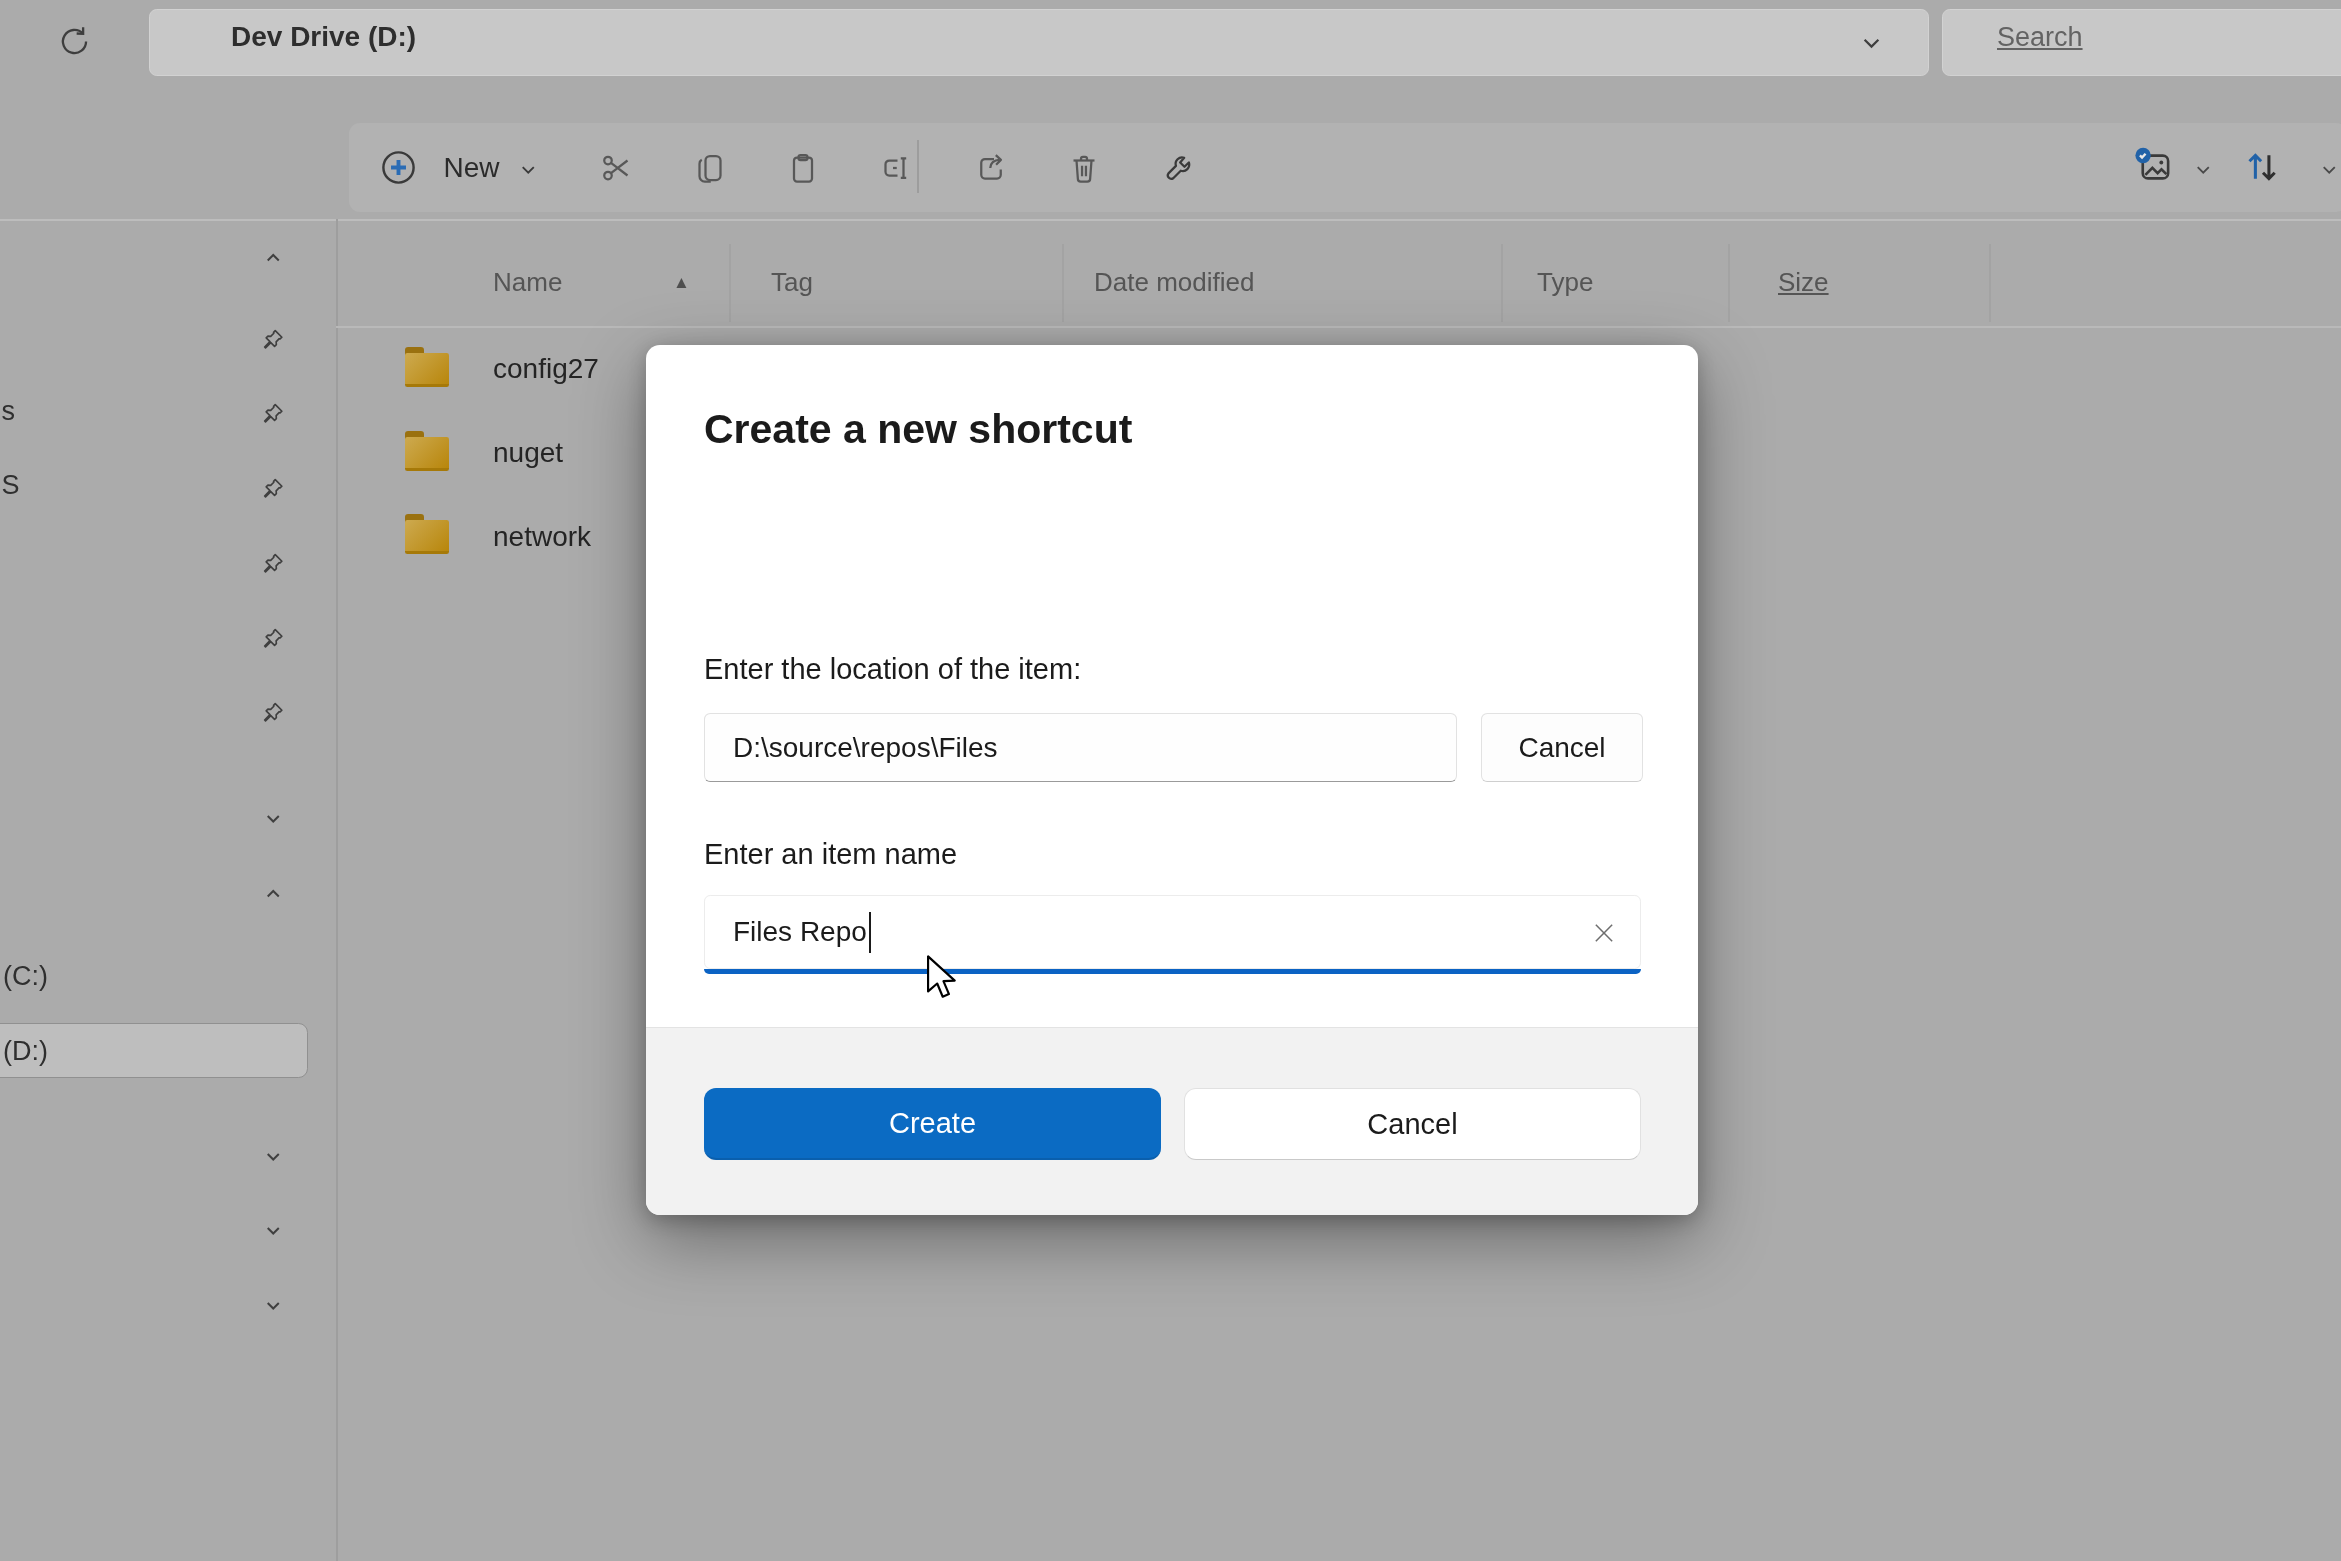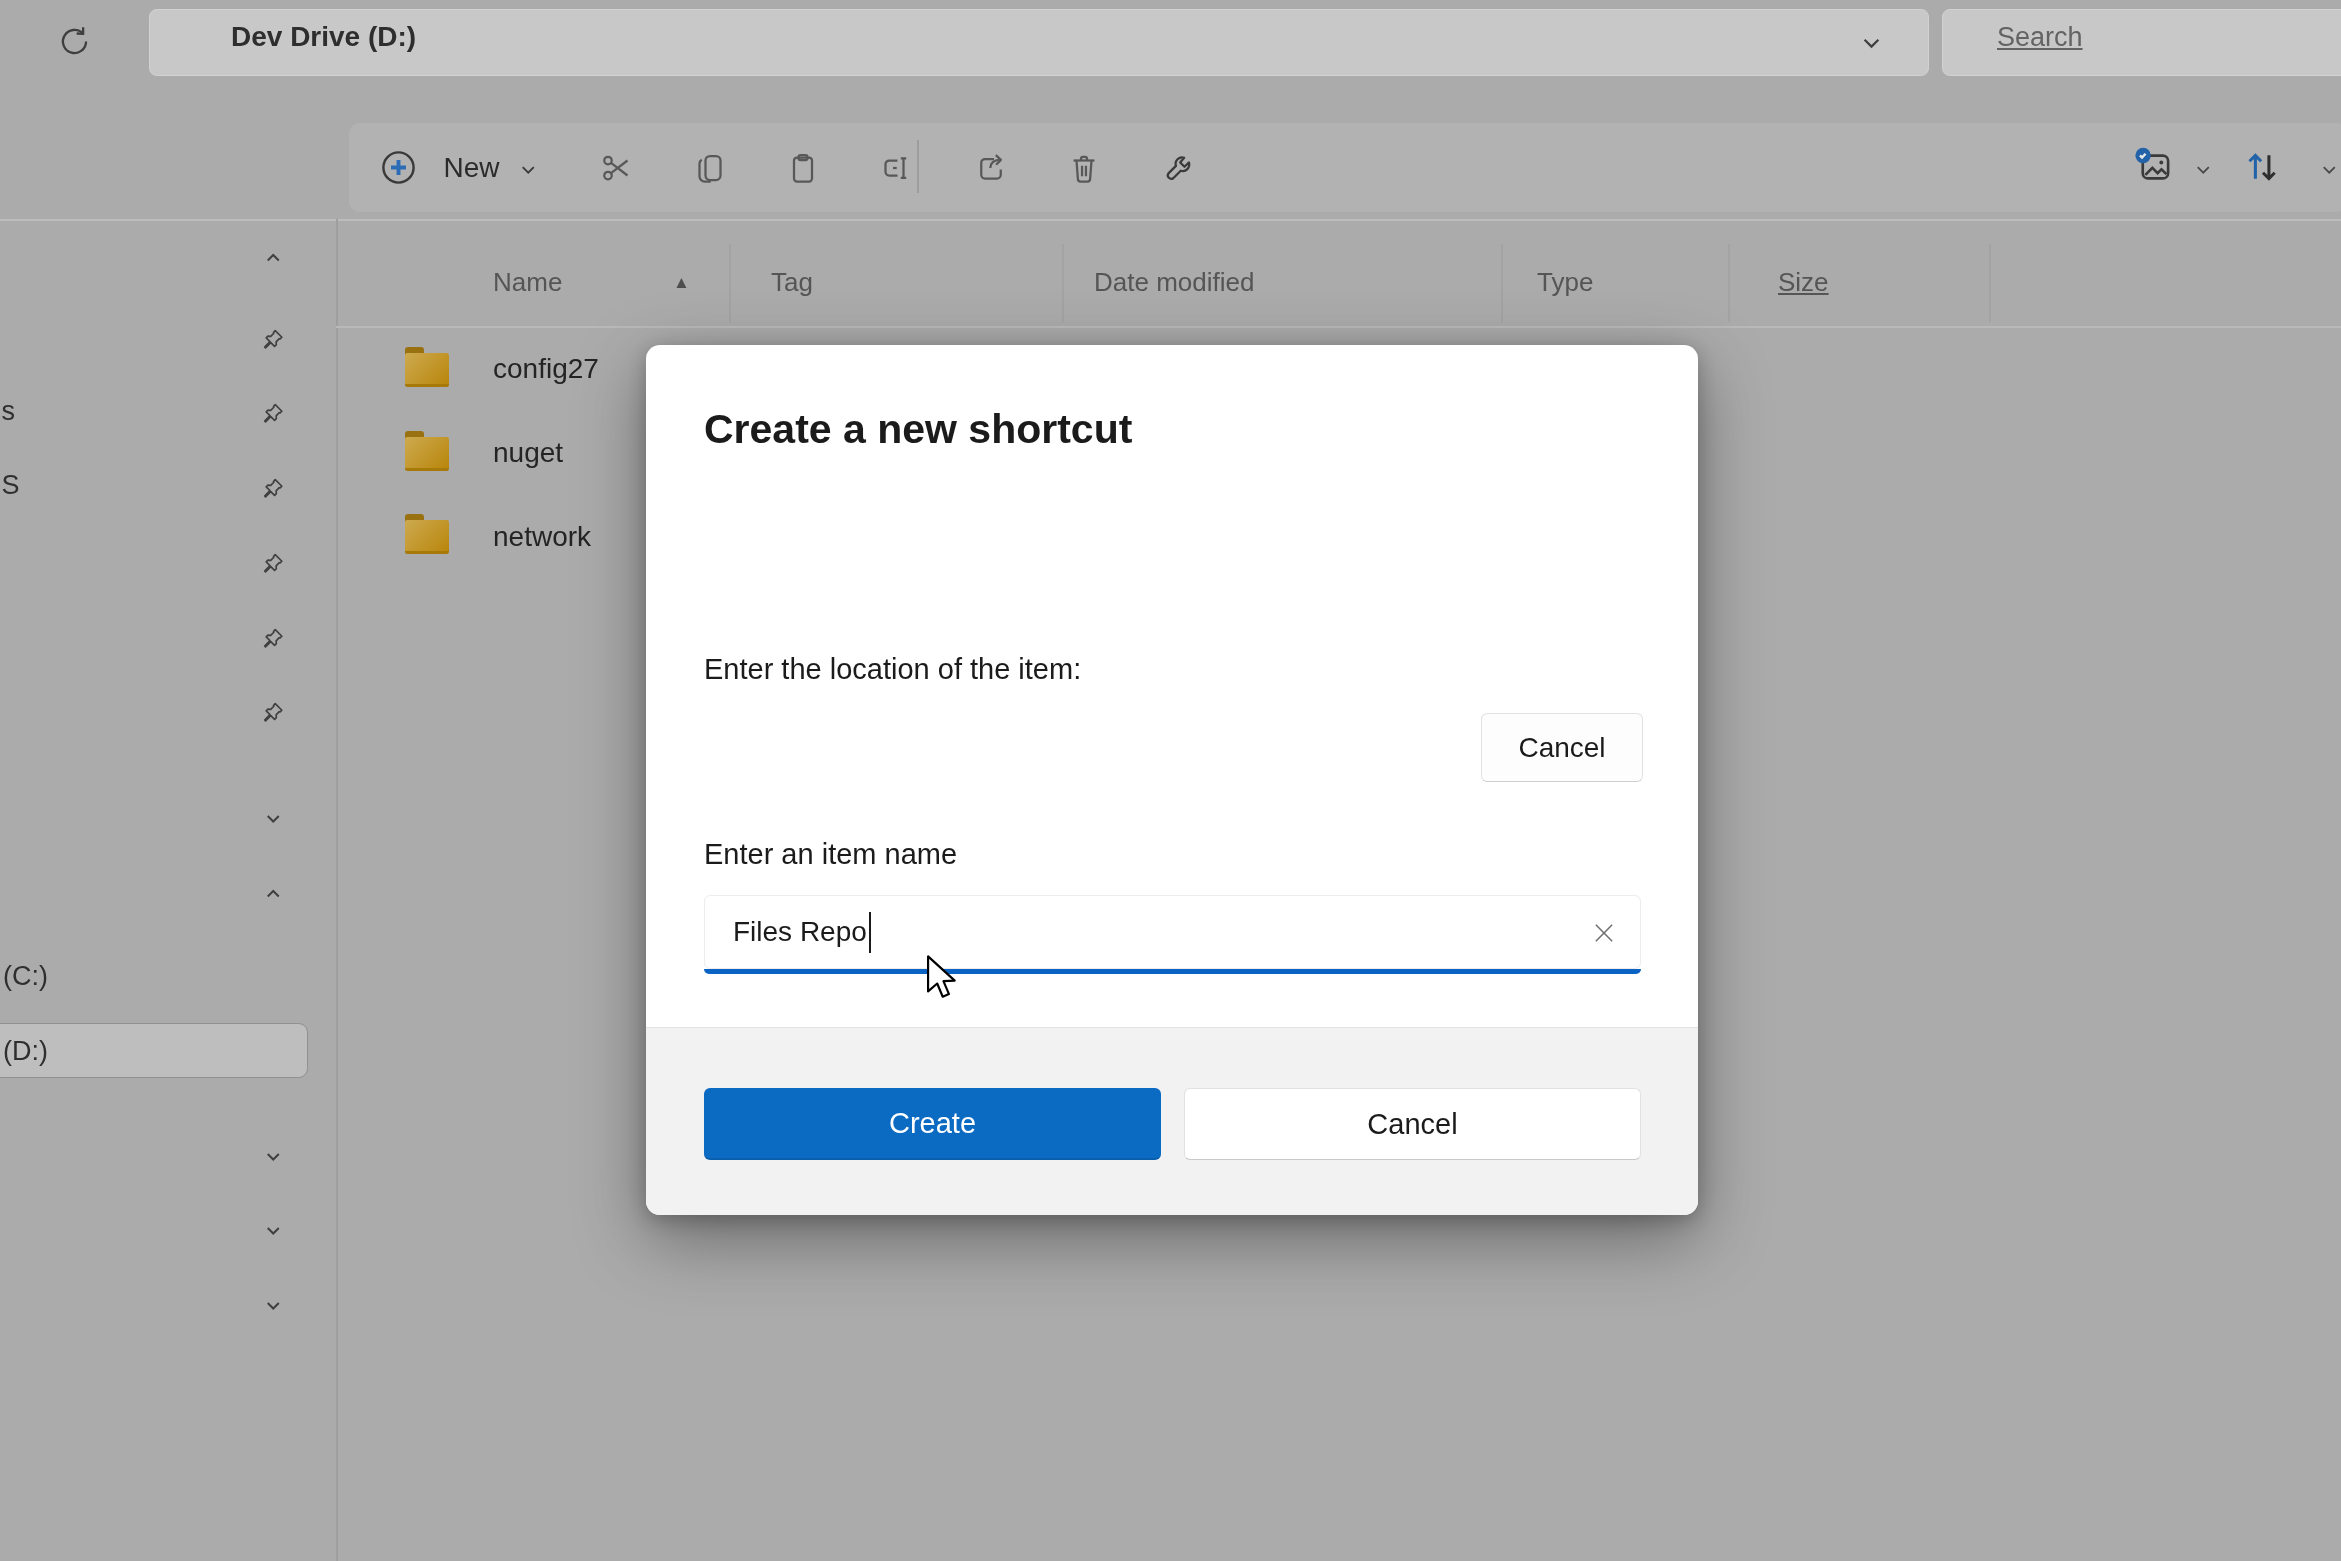--- a/index.html
+++ b/index.html
@@ -59,21 +59,21 @@
   .dlg-label2{position:absolute;left:58px;top:493px;font-size:29px;color:#1B1B1B;}
   .name-wrap{position:absolute;left:58px;top:550px;width:937px;height:79px;}
   .name-input{position:absolute;left:0;top:0;width:937px;height:74px;box-sizing:border-box;
      background:#FFFFFF;border:1.6px solid #ECECEC;border-radius:6.2px;
      font-size:28px;color:#1B1B1B;display:flex;align-items:center;padding:0 28px;}
   .name-underline{position:absolute;left:0;bottom:0;width:937px;height:5.5px;background:#0B63C4;border-radius:0 0 6.2px 6.2px;}
   .caret{width:2.3px;height:41px;background:#1B1B1B;margin-left:2.3px;}
   .clear-x{position:absolute;right:22px;top:23.4px;width:28px;height:28px;color:#6E6E6E;}
   .dlg-footer{position:absolute;left:0;top:682px;width:1052px;height:188px;background:#F2F2F2;
      border-top:1.6px solid #E3E3E3;border-radius:0 0 14px 14px;box-sizing:border-box;}
-  .btn{position:absolute;top:60px;width:457px;height:72px;box-sizing:border-box;border-radius:6px;
+  .btn{position:absolute;top:60px;width:457px;height:72px;box-sizing:border-box;border-radius:12px;
      font-size:29px;display:flex;align-items:center;justify-content:center;}
   .btn-create{left:58px;background:#0B6BC3;border-bottom:2.3px solid #0A5FAD;color:#FFFFFF;}
   .btn-cancel{left:538px;background:#FFFFFF;border:1.6px solid #E1E1E1;border-bottom-color:#C9C9C9;color:#1B1B1B;}
 
   .cursor{left:925px;top:954px;width:34px;height:48px;}
 </style>
 </head>
 <body>
 
 <div id="root">
@@ -261,20 +261,23 @@
   <div class="folder" style="top:514px;">
       <div class="tab"></div>
       <div class="body"></div>
     </div>
   <span class="file-row-label" style="top:521px;">network</span>
 
   <div class="abs dialog">
     <div class="dlg-title">Create a new shortcut</div>
 
     <div class="dlg-label1">Enter the location of the item:</div>
+    <div class="loc-input">
+      <span>D:\source\repos\Files</span>
+    </div>
     <div class="browse-btn">
       <span>Cancel</span>
     </div>
 
     <div class="dlg-label2">Enter an item name</div>
     <div class="name-wrap">
       <div class="name-input">
         <span>Files Repo</span>
         <div class="caret"></div>
         <svg class="clear-x" viewBox="0 0 24 24" fill="none" stroke="currentColor" stroke-width="1.3">

